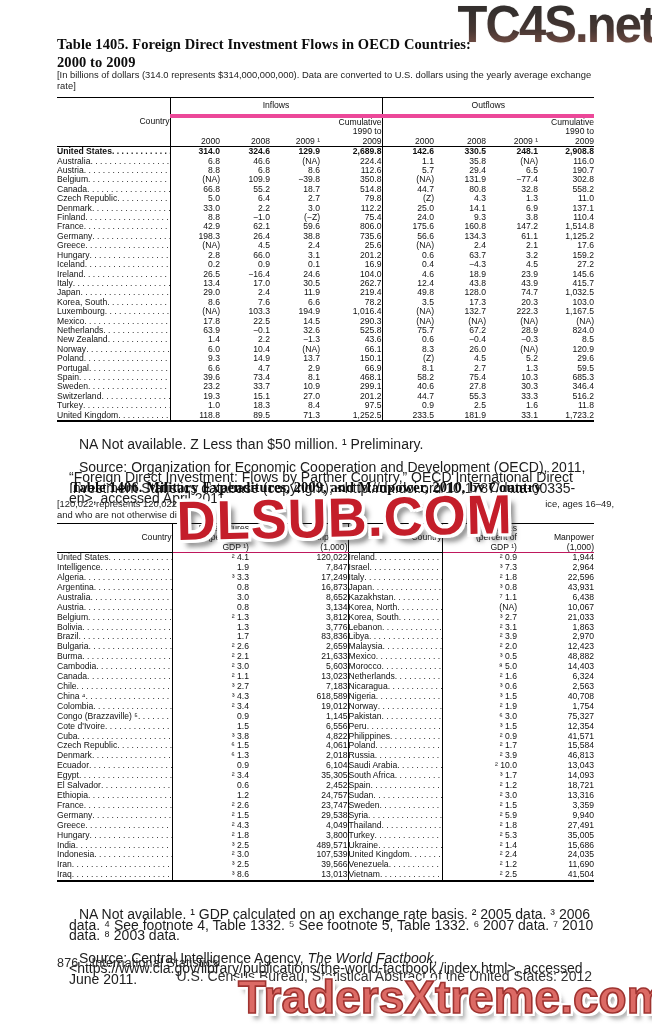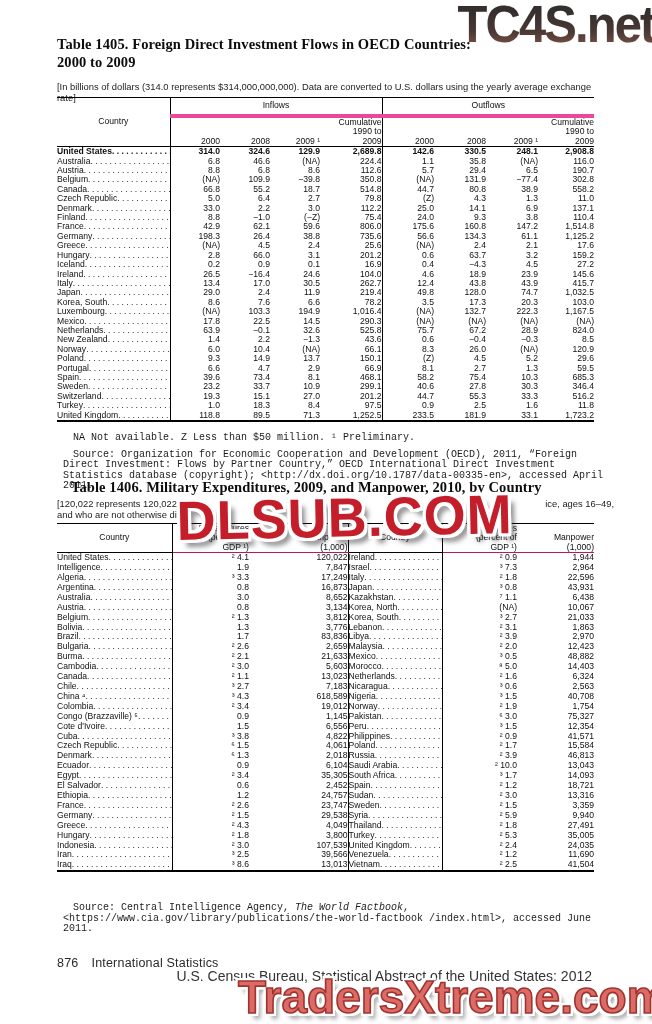--- a/index.html
+++ b/index.html
@@ -34,41 +34,41 @@
   th.grp{
     text-align:center;vertical-align:middle;font-size:9.3px;height:16px;
     border-bottom:4px solid #ec4899;
   }
   th.yr{
     text-align:right;vertical-align:bottom;
     padding:2px 6px 2px 0;font-size:9px;line-height:10.2px;
     white-space:pre-line;border-bottom:1px solid #000;
   }
   th.country-h{
-    text-align:center;vertical-align:middle;font-size:9.3px;
+    text-align:right;vertical-align:middle;font-size:9.3px;
     border-bottom:1px solid #000;
   }
   th.colhead{
     text-align:right;vertical-align:bottom;
     padding:2px 6px 2px 0;font-size:9px;line-height:10.2px;
     white-space:pre-line;border-bottom:1px solid #be185d;
   }
   .bdr{border-right:1px solid #000;}
   td.num{text-align:right;padding-right:6px;white-space:nowrap;}
   td.c{padding-left:2px;}
   tr.bold td, td.bold, .bold{font-weight:bold;}
   .cc{display:flex;white-space:nowrap;overflow:hidden;}
   .cc .nm{flex:none;}
   .cc .lead{flex:1 1 auto;overflow:hidden;color:#1a1a1a;}
   .cc .lead::before{
     content:" . . . . . . . . . . . . . . . . . . . . . . . . . . . . . . . . . . . . . . . . . . . .";
   }
 
   
-  .fnblock p{margin:6px;font-size:10px;line-height:10.6px;text-indent:10px;color:#1c1c1c;font-family:Liberation Mono, monospace;}
+  .fnblock p{margin:12px;font-size:14px;line-height:10.6px;text-indent:10px;color:#1c1c1c;}
   .fnblock p .it{font-style:italic;}
 
   
   .footer-left{display:flex;gap:13px;font-size:12.5px;color:#2a2a2a;letter-spacing:.2px;}
   .footer-credit{font-size:14px;color:#333;}
 
   
   .wm{pointer-events:none;z-index:20;white-space:nowrap;}
   #wm-top{
     top:-6px;right:-2px;
@@ -97,21 +97,21 @@
       -3px 0 0 #fff,3px 0 0 #fff,0 -3px 0 #fff,0 3px 0 #fff,
       5px 6px 4px rgba(80,80,80,.5);
   }
 </style>
 </head>
 <body>
 
 <div class="abs tbl-title" style="left:57px;top:36px;width:560px;">Table 1405. Foreign Direct Investment Flows in OECD Countries:
 2000 to 2009</div>
 
-<div class="abs tbl-note" style="left:57px;top:69px;width:540px;margin-top:12px;">[In billions of dollars (314.0 represents $314,000,000,000). Data are converted to U.S. dollars using the yearly average exchange rate]</div>
+<div class="abs tbl-note" style="left:57px;top:69px;width:540px;">[In billions of dollars (314.0 represents $314,000,000,000). Data are converted to U.S. dollars using the yearly average exchange rate]</div>
 
 <table class="stat abs" id="t1405" style="left:57px;top:97px;width:537px;">
   <colgroup>
     <col style="width:113px">
       <col style="width:50px">
       <col style="width:50px">
       <col style="width:50px">
       <col style="width:62px">
     <col style="width:52px">
       <col style="width:52px">
@@ -215,21 +215,21 @@
             <span class="nm">Canada</span>
             <span class="lead"></span>
           </div>
         </td>
         <td class="num">66.8</td>
         <td class="num">55.2</td>
         <td class="num">18.7</td>
         <td class="num bdr">514.8</td>
         <td class="num">44.7</td>
         <td class="num">80.8</td>
-        <td class="num">38.9</td>
+        <td class="num">32.8</td>
         <td class="num">558.2</td>
       </tr>
 
       <tr>
         <td class="c bdr">
           <div class="cc">
             <span class="nm">Czech Republic</span>
             <span class="lead"></span>
           </div>
         </td>
@@ -1220,20 +1220,38 @@
         <td class="c bdr">
           <div class="cc">
             <span class="nm">Turkey</span>
             <span class="lead"></span>
           </div>
         </td>
         <td class="num">² 5.3</td>
         <td class="num">35,005</td>
       </tr>
 
+      <tr>
+        <td class="c p1 bdr">
+          <div class="cc">
+            <span class="nm">India</span>
+            <span class="lead"></span>
+          </div>
+        </td>
+        <td class="num p1">³ 2.5</td>
+        <td class="num p1 bdr">489,571</td>
+        <td class="c bdr">
+          <div class="cc">
+            <span class="nm">Ukraine</span>
+            <span class="lead"></span>
+          </div>
+        </td>
+        <td class="num">² 1.4</td>
+        <td class="num">15,686</td>
+      </tr>
 
       <tr>
         <td class="c p1 bdr">
           <div class="cc">
             <span class="nm">Indonesia</span>
             <span class="lead"></span>
           </div>
         </td>
         <td class="num p1">² 3.0</td>
         <td class="num p1 bdr">107,539</td>
@@ -1281,20 +1299,21 @@
             <span class="lead"></span>
           </div>
         </td>
         <td class="num">² 2.5</td>
         <td class="num">41,504</td>
       </tr>
     </tbody>
 </table>
 
 <div class="abs fnblock" style="left:57px;top:897px;width:557px;">
+  <p>NA Not available. ¹ GDP calculated on an exchange rate basis. ² 2005 data. ³ 2006 data. ⁴ See footnote 4, Table 1332. ⁵ See footnote 5, Table 1332. ⁶ 2007 data. ⁷ 2010 data. ⁸ 2003 data.</p>
   <p><span>Source: Central Intelligence Agency, </span><span class="it">The World Factbook</span><span>, &lt;https://www.cia.gov/library/publications/the-world-factbook /index.html&gt;, accessed June 2011.</span></p>
 </div>
 
 <div class="abs footer-left" style="left:57px;top:956px;">
   <span>876</span>
   <span>International Statistics</span>
 </div>
 <div class="abs footer-credit" style="right:60px;top:968px;">U.S. Census Bureau, Statistical Abstract of the United States: 2012</div>
 
 <div class="abs wm" id="wm-top">TC4S.net</div>

